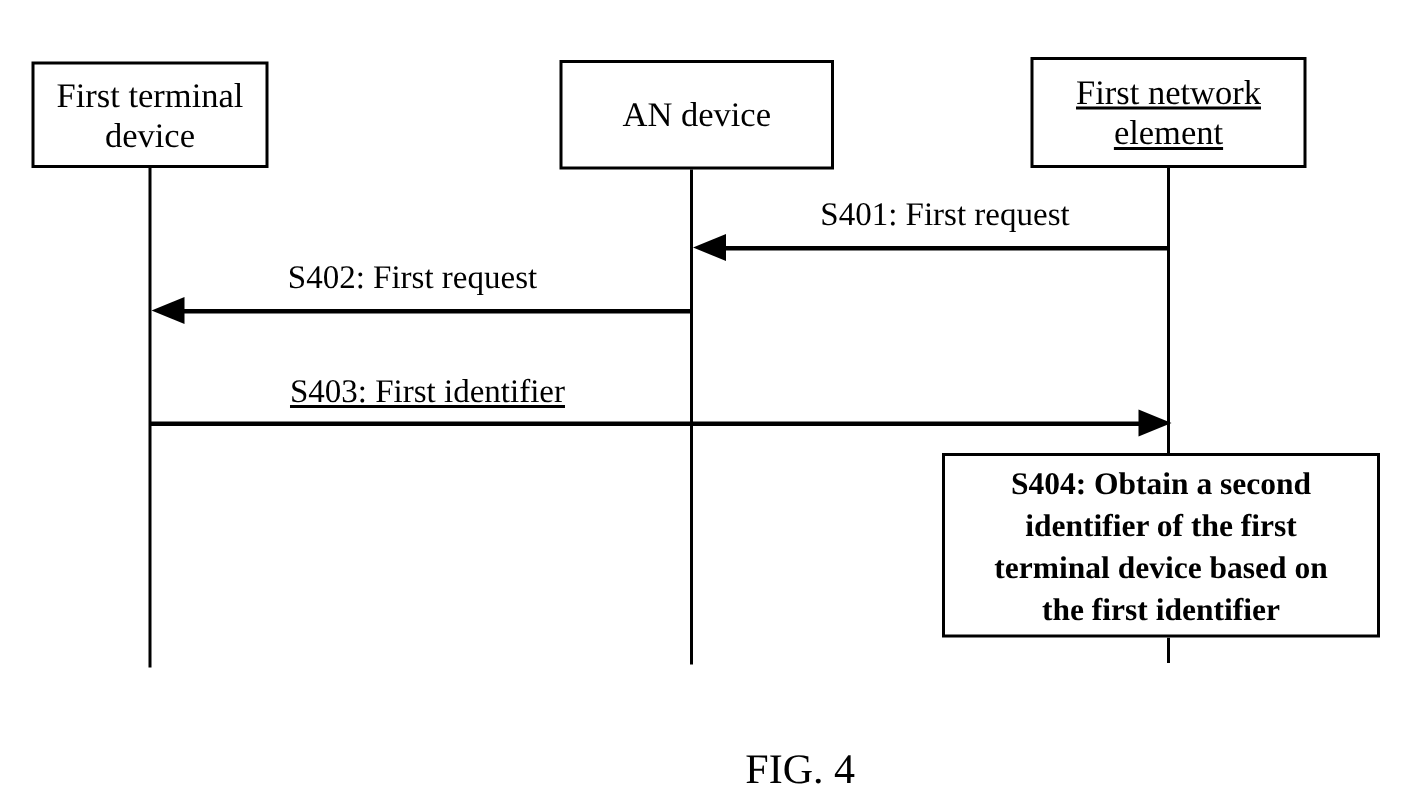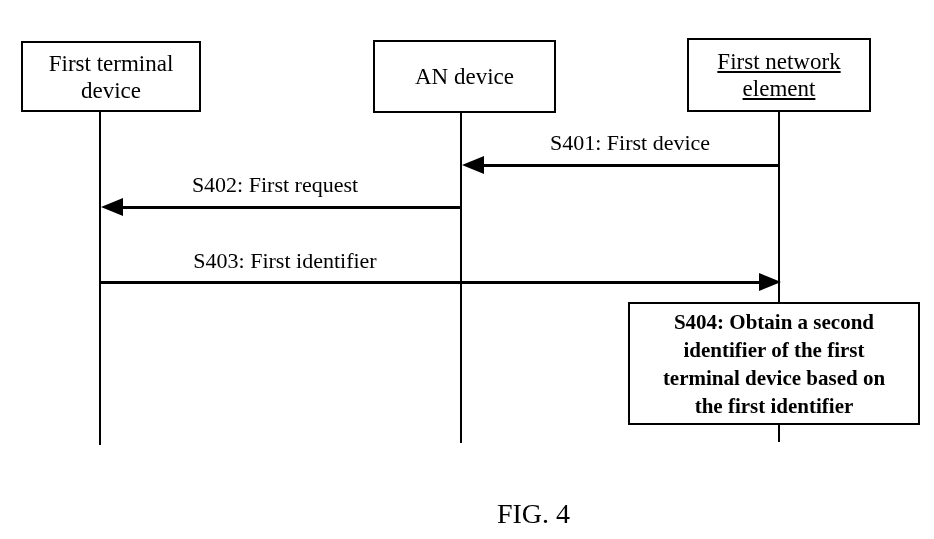--- a/index.html
+++ b/index.html
@@ -22,21 +22,21 @@
     border: 2px solid #000000;
     background: #ffffff;
     display: flex;
     align-items: center;
     justify-content: center;
     text-align: center;
     font-size: 23px;
     line-height: 27px;
     white-space: pre-line;
   }
-  .actor-box-1 { left: 21px;  top: 41px; width: 180px; height: 71px; }
+  .actor-box-1 { left: 21px;  top: 41px; width: 158px; height: 71px; }
   .actor-box-2 { left: 373px; top: 40px; width: 183px; height: 73px; }
   .actor-box-3 { left: 687px; top: 38px; width: 184px; height: 74px; text-decoration: underline; }
 
   .lifeline {
     position: absolute;
     width: 2px;
     background: #000000;
   }
   .lifeline-1  { left: 99px;  top: 112px; height: 333px; }
   .lifeline-2  { left: 460px; top: 113px; height: 330px; }
@@ -68,21 +68,21 @@
   .msg-label {
     position: absolute;
     width: 300px;
     text-align: center;
     font-size: 22px;
     line-height: 26px;
     white-space: nowrap;
   }
   .msg-label-s401 { left: 480px; top: 130px; }
   .msg-label-s402 { left: 125px; top: 172px; }
-  .msg-label-s403 { left: 135px; top: 248px; }
+  .msg-label-s403 { left: 135px; top: 248px; text-decoration: underline; }
 
   .action-box {
     position: absolute;
     left: 628px;
     top: 302px;
     width: 292px;
     height: 123px;
     box-sizing: border-box;
     border: 2px solid #000000;
     background: #ffffff;
@@ -122,21 +122,21 @@
   <div class="actor-box actor-box-3">
     <span>First network
 element</span>
   </div>
 
   <div class="lifeline lifeline-1"></div>
   <div class="lifeline lifeline-2"></div>
   <div class="lifeline lifeline-3a"></div>
   <div class="lifeline lifeline-3b"></div>
 
-  <div class="msg-label msg-label-s401">S401: First device</div>
+  <div class="msg-label msg-label-s401">S401: First request</div>
   <div class="arrow-line arrow-line-s401"></div>
   <div class="arrowhead arrowhead-left arrowhead-s401"></div>
 
   <div class="msg-label msg-label-s402">S402: First request</div>
   <div class="arrow-line arrow-line-s402"></div>
   <div class="arrowhead arrowhead-left arrowhead-s402"></div>
 
   <div class="msg-label msg-label-s403">S403: First identifier</div>
   <div class="arrow-line arrow-line-s403"></div>
   <div class="arrowhead arrowhead-right arrowhead-s403"></div>

